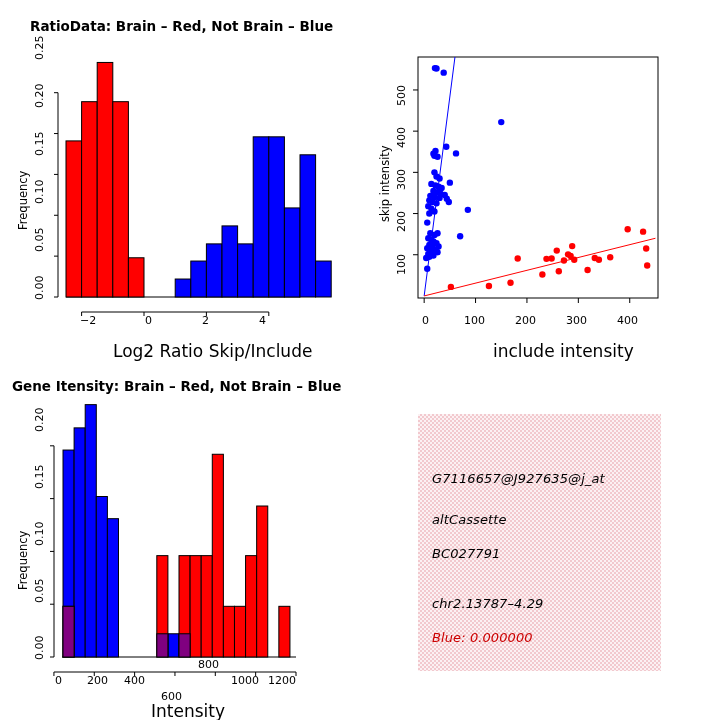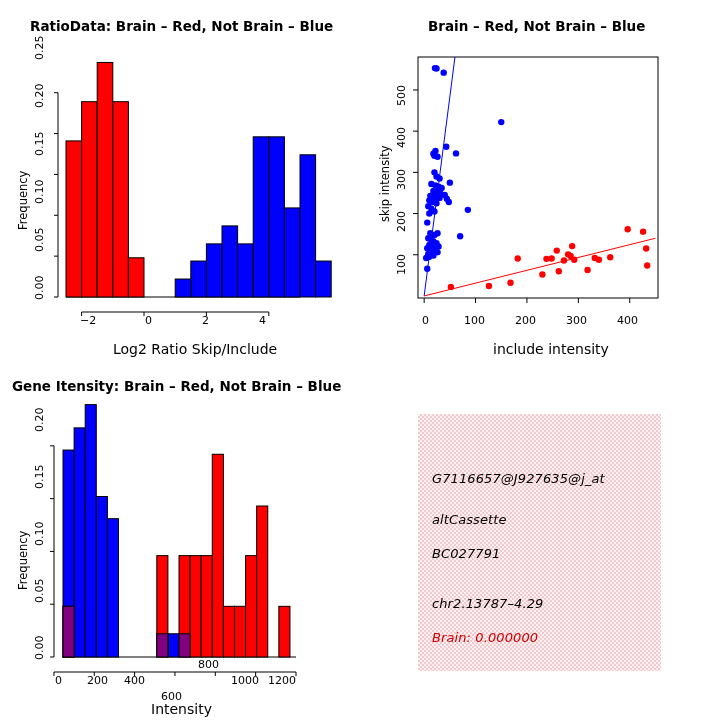--- a/index.html
+++ b/index.html
@@ -25,21 +25,21 @@
   .plot-title {
     position: absolute;
     font-weight: bold;
     font-size: 13.5px;
     color: #000;
     white-space: nowrap;
     letter-spacing: 0px;
   }
   .axis-title {
     position: absolute;
-    font-size: 14px;
+    font-size: 17px;
     color: #000;
     white-space: nowrap;
   }
   .tick-label {
     position: absolute;
     font-size: 11px;
     color: #000;
     white-space: nowrap;
   }
   .vert-label {
@@ -129,21 +129,20 @@
         <rect x="253.20000000000002" y="136.8206896551724" width="15.599999999999994" height="160.1793103448276" fill="#0000FF" stroke="#000" stroke-width="1"></rect>
         <rect x="268.8" y="136.8206896551724" width="15.599999999999966" height="160.1793103448276" fill="#0000FF" stroke="#000" stroke-width="1"></rect>
         <rect x="284.4" y="207.9206896551724" width="15.600000000000023" height="89.0793103448276" fill="#0000FF" stroke="#000" stroke-width="1"></rect>
         <rect x="300" y="154.8" width="15.600000000000023" height="142.2" fill="#0000FF" stroke="#000" stroke-width="1"></rect>
         <rect x="315.6" y="261.04137931034484" width="15.599999999999966" height="35.95862068965516" fill="#0000FF" stroke="#000" stroke-width="1"></rect>
       </svg>
   </div>
 
   <div class="panel" style="left:360px; top:0; width:360px; height:360px;">
 
-    <div class="plot-title" style="left:68px; top:18px;">Brain – Red, Not Brain – Blue</div>
 
     <div class="vert-label" style="left:18px; top:222px;">skip intensity</div>
 
     <div class="axis-title" style="left:133px; top:341px;">include intensity</div>
 
     <div class="vert-tick" style="left:35px; top:275px;">100</div>
     <div class="vert-tick" style="left:35px; top:232px;">200</div>
     <div class="vert-tick" style="left:35px; top:190px;">300</div>
     <div class="vert-tick" style="left:35px; top:148px;">400</div>
     <div class="vert-tick" style="left:35px; top:106px;">500</div>
@@ -315,16 +314,16 @@
         <rect x="156.81034482758622" y="273.7701863354037" width="11.094827586206861" height="23.229813664596293" fill="#800080" stroke="#000" stroke-width="1"></rect>
         <rect x="179" y="273.7701863354037" width="11.09482758620689" height="23.229813664596293" fill="#800080" stroke="#000" stroke-width="1"></rect>
       </svg>
   </div>
 
   <div class="info-panel" style="left:418px; top:414px; width:243px; height:257px;">
     <div class="info-line" style="left:14px; top:57px;">G7116657@J927635@j_at</div>
     <div class="info-line" style="left:14px; top:98px;">altCassette</div>
     <div class="info-line" style="left:14px; top:132px;">BC027791</div>
     <div class="info-line" style="left:14px; top:182px;">chr2.13787–4.29</div>
-    <div class="info-line pval" style="left:14px; top:216px;">Brain: 0.000000</div>
+    <div class="info-line pval" style="left:14px; top:216px;">Blue: 0.000000</div>
   </div>
 
 </div>
 
 </body></html>

